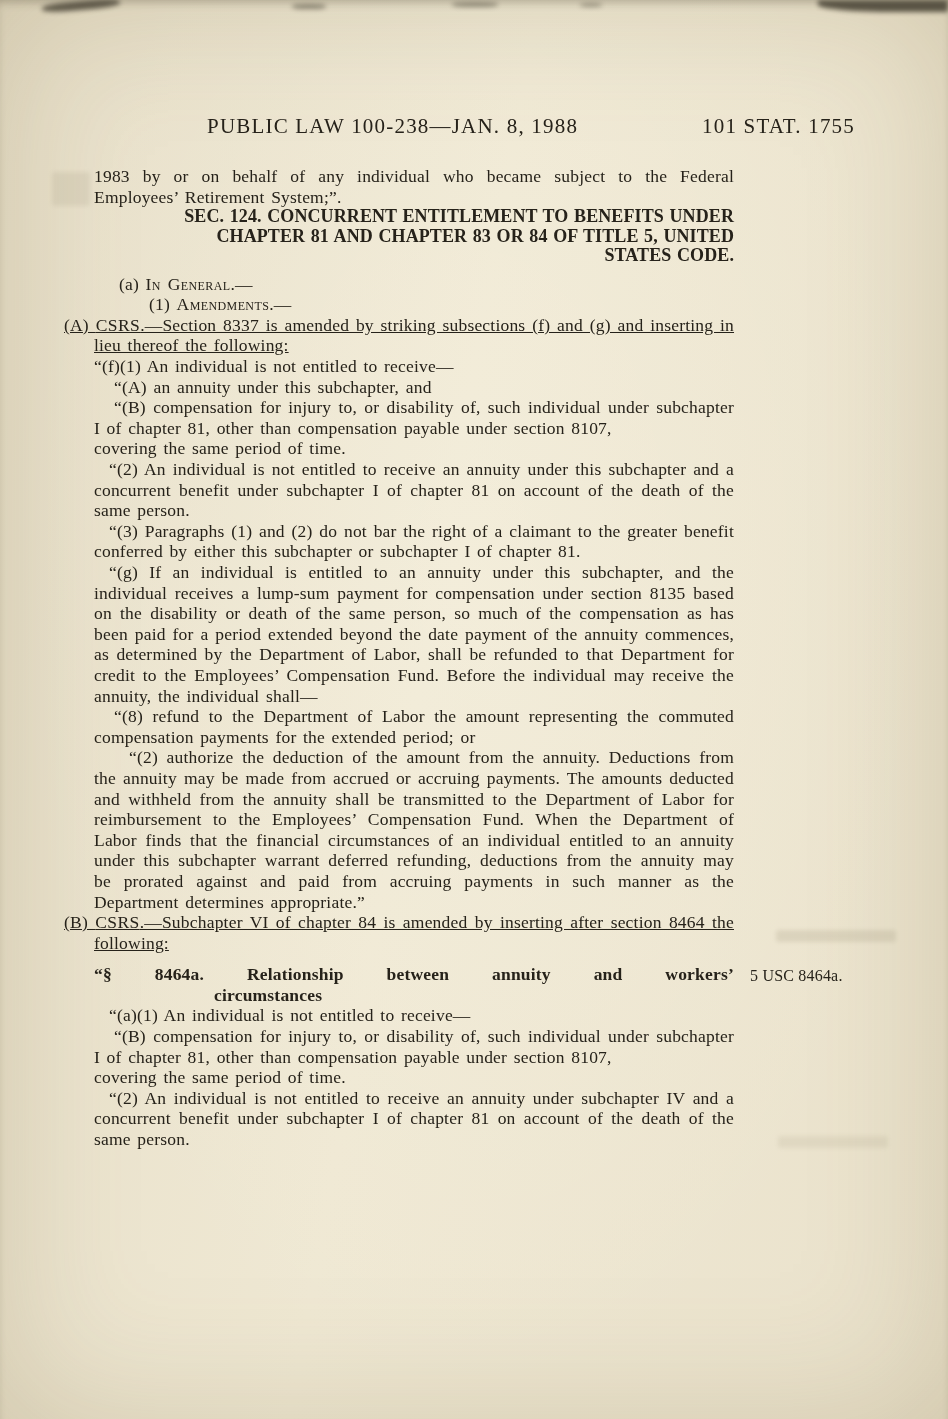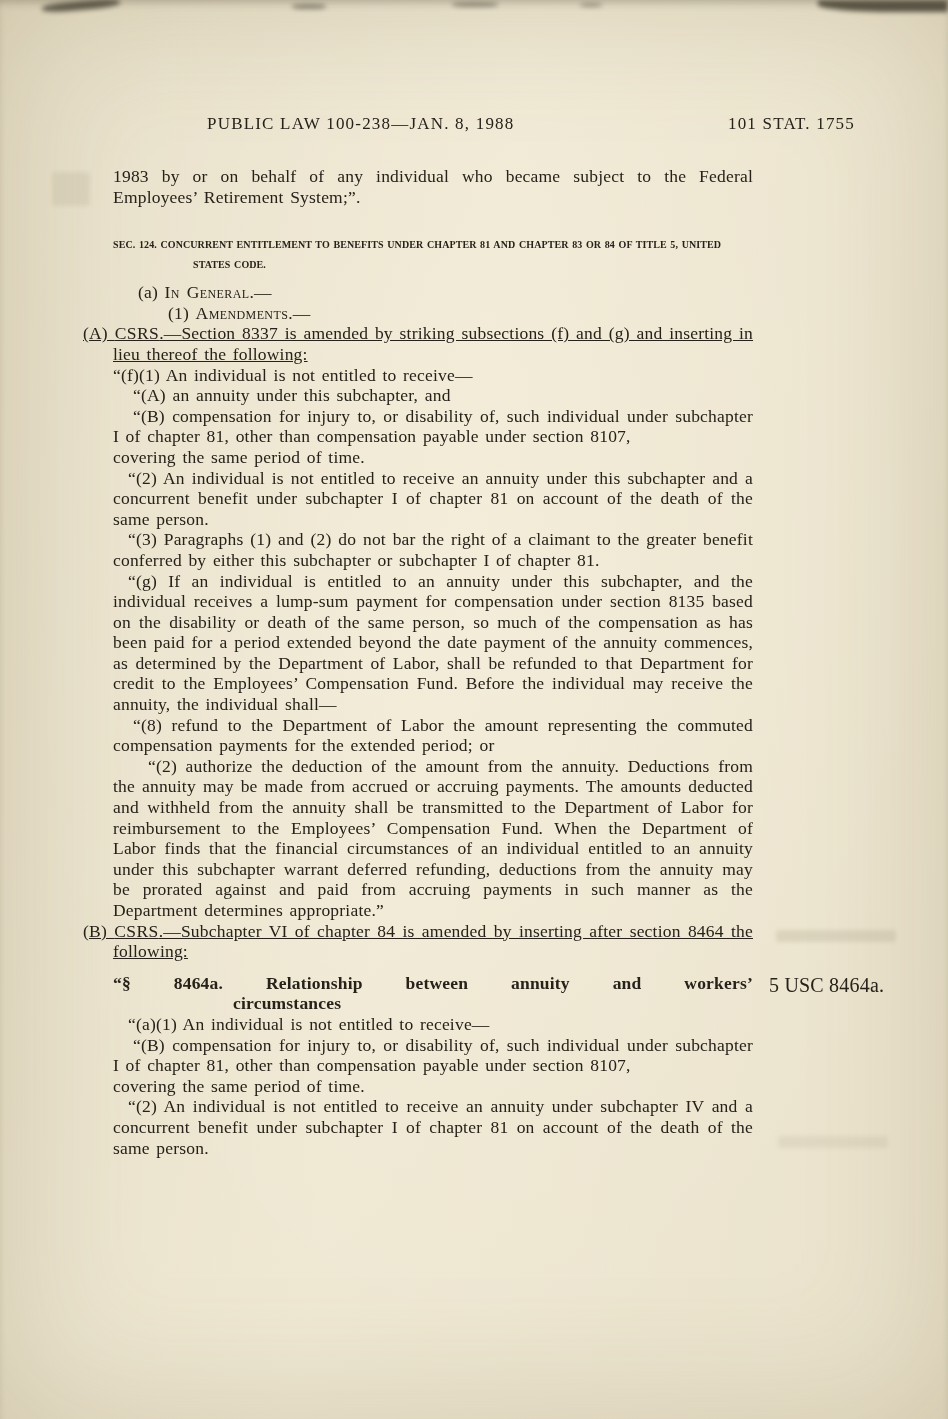--- a/index.html
+++ b/index.html
@@ -21,53 +21,53 @@
   .smudge.t2{top:4px;left:292px;width:34px;height:5px;opacity:.5;}
   .smudge.t3{top:2px;left:452px;width:46px;height:5px;opacity:.45;}
   .smudge.t4{top:3px;left:580px;width:22px;height:4px;opacity:.4;}
   .smudge.tr{top:0;right:0;width:130px;height:12px;opacity:.8;border-radius:0 0 0 60%;}
   .ghost{position:absolute;background:#8d8468;filter:blur(2px);opacity:.14;border-radius:3px;}
   .ghost.g1{top:172px;left:52px;width:38px;height:34px;}
   .ghost.g2{top:930px;right:52px;width:120px;height:12px;opacity:.18;}
   .ghost.g3{top:1136px;right:60px;width:110px;height:12px;opacity:.12;}
 
   
-  .runhead{position:absolute;top:114px;left:95px;width:760px;height:26px;font-size:17px;letter-spacing:1.2px;}
+  .runhead{position:absolute;top:114px;left:95px;width:760px;height:26px;font-size:21px;letter-spacing:1.2px;}
   .runhead .law{position:absolute;left:112px;top:0;white-space:nowrap;}
   .runhead .stat{position:absolute;right:0;top:0;white-space:nowrap;text-align:center;}
 
   
   .bodycol{
-    position:absolute;left:113px;top:166px;width:640px;
+    position:absolute;left:94px;top:166px;width:640px;
     font-size:17.5px;line-height:20.6px;
     letter-spacing:.2px;word-spacing:2px;
     text-align:justify;
   }
   .bodycol p{margin:0;}
   .blk{margin-left:80px;}
   .sec{
-    font-weight:bold;font-size:10px;line-height:19.5px;
-    padding-left:80px;text-indent:-80px;text-align:left;
-    margin:28px 0 8px !important;letter-spacing:.1px;word-spacing:1px;
+    font-weight:bold;font-size:18px;line-height:19.5px;
+    padding-left:80px;text-indent:-80px;text-align:right;
+    margin:0 0 8px !important;letter-spacing:.1px;word-spacing:1px;
   }
   .ind1{text-indent:25px;}
   .ind2{text-indent:55px;}
   .abpar{margin-left:120px;text-indent:-30px;text-decoration:underline;}
   .flush{text-indent:0;}
   .qitem{margin-left:15px;text-indent:20px;}
   .qpar{text-indent:15px;}
   .qsub2{text-indent:35px;}
   .sc{font-variant:small-caps;letter-spacing:.4px;}
 
   .qsec{position:relative;font-weight:bold;margin:11px 0 0;}
   .qsec .l1{text-align:justify;text-align-last:justify;}
   .qsec .l2{margin-left:120px;}
   .qsec .note{
     position:absolute;left:656px;top:2px;width:180px;
-    font-weight:normal;font-size:20px;letter-spacing:.2px;word-spacing:0;
+    font-weight:normal;font-size:16px;letter-spacing:.2px;word-spacing:0;
     text-align:left;white-space:nowrap;
   }
 </style>
 </head>
 <body>
 
 <div class="page">
 
   <div class="smudge tl"></div>
   <div class="smudge t2"></div>

